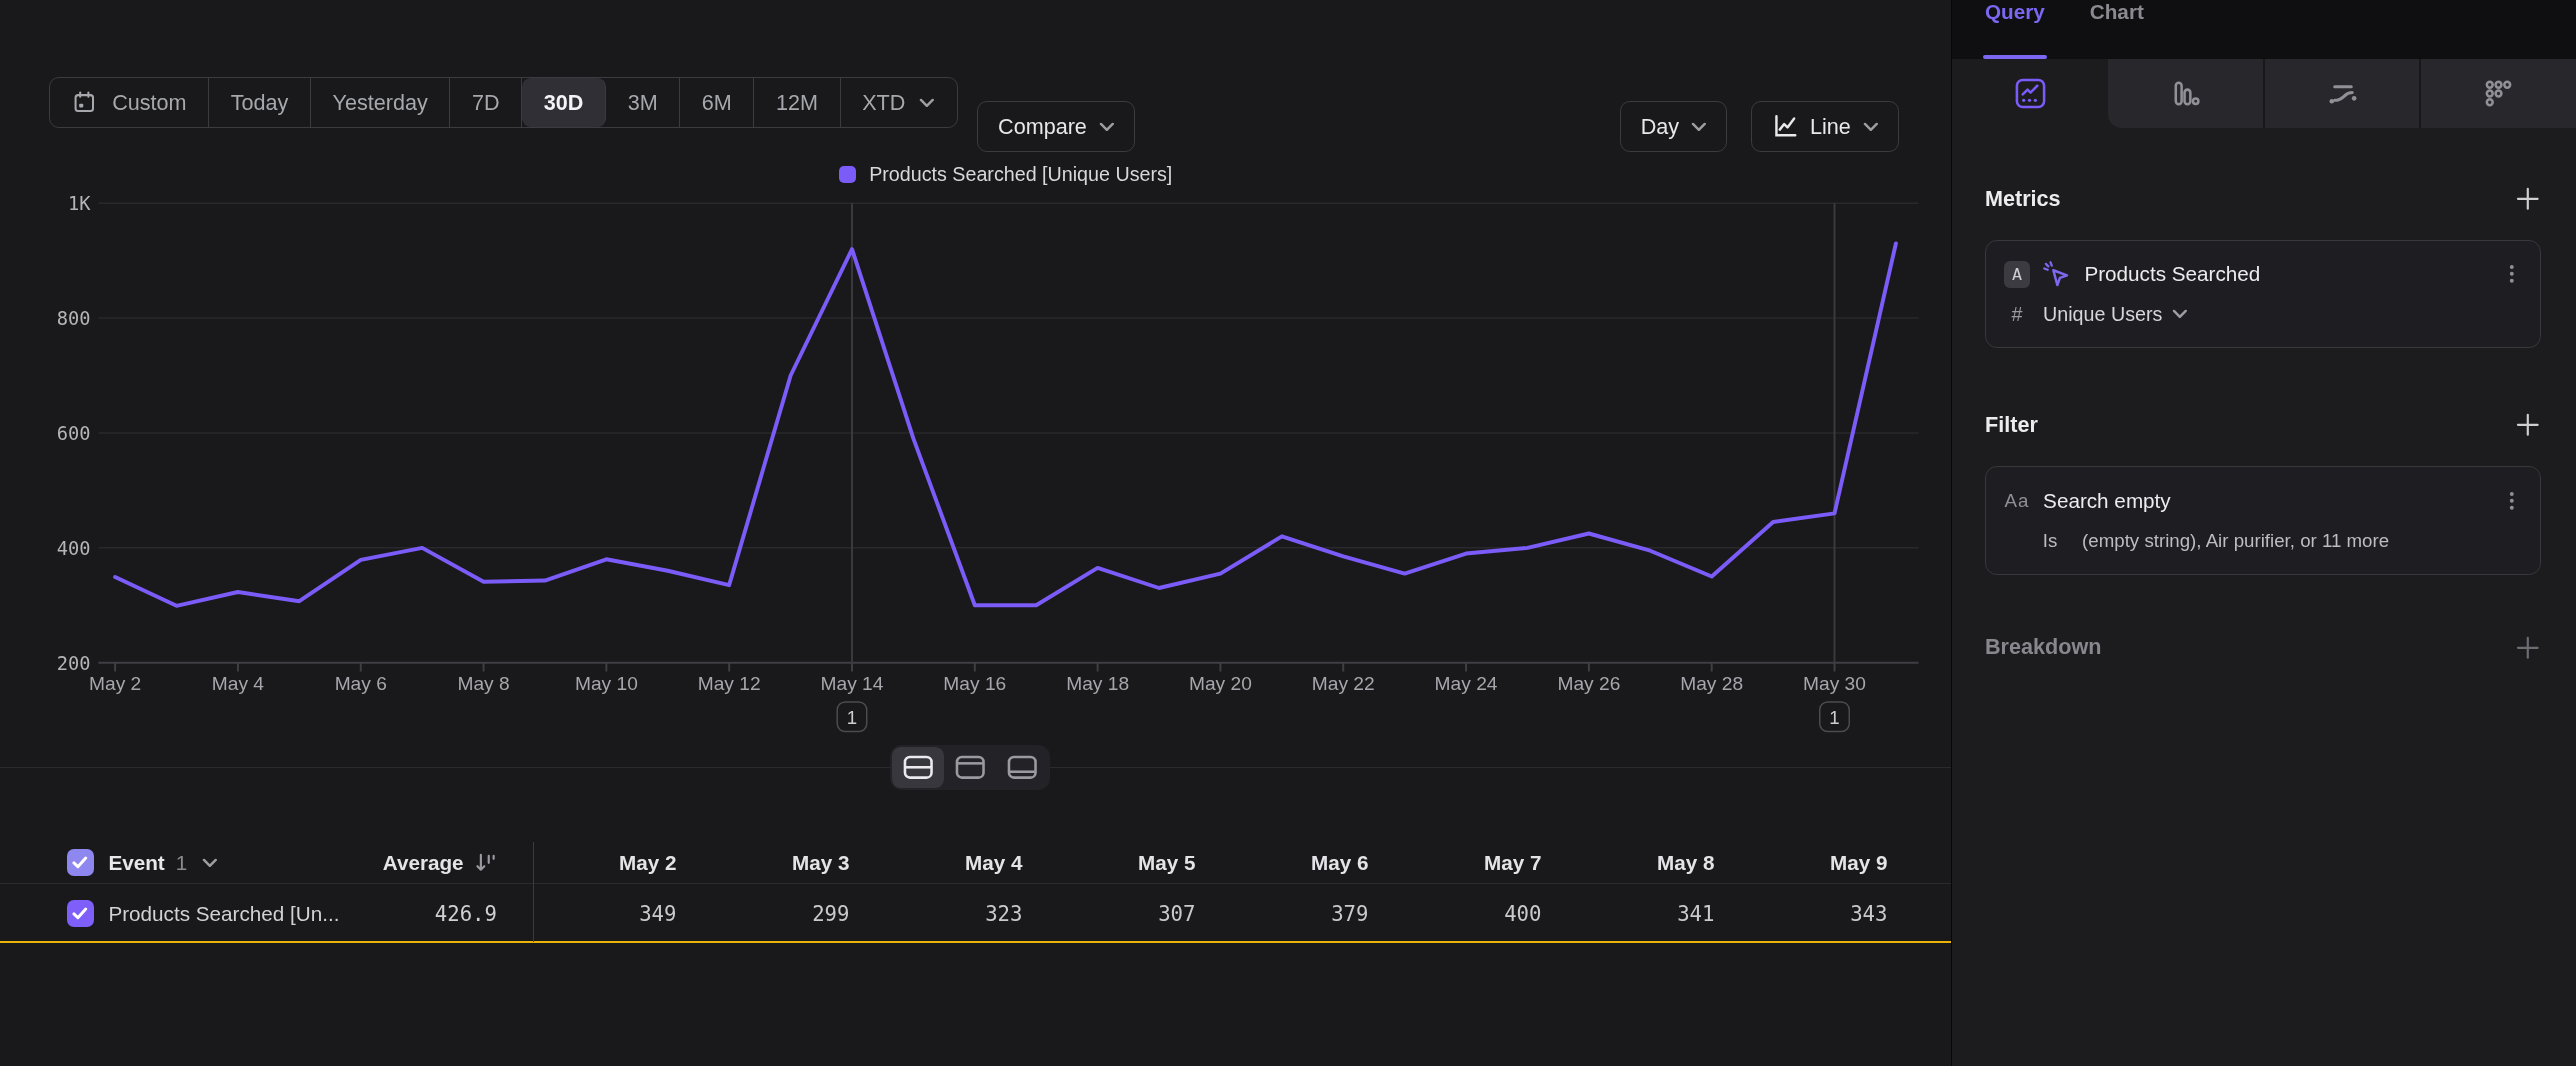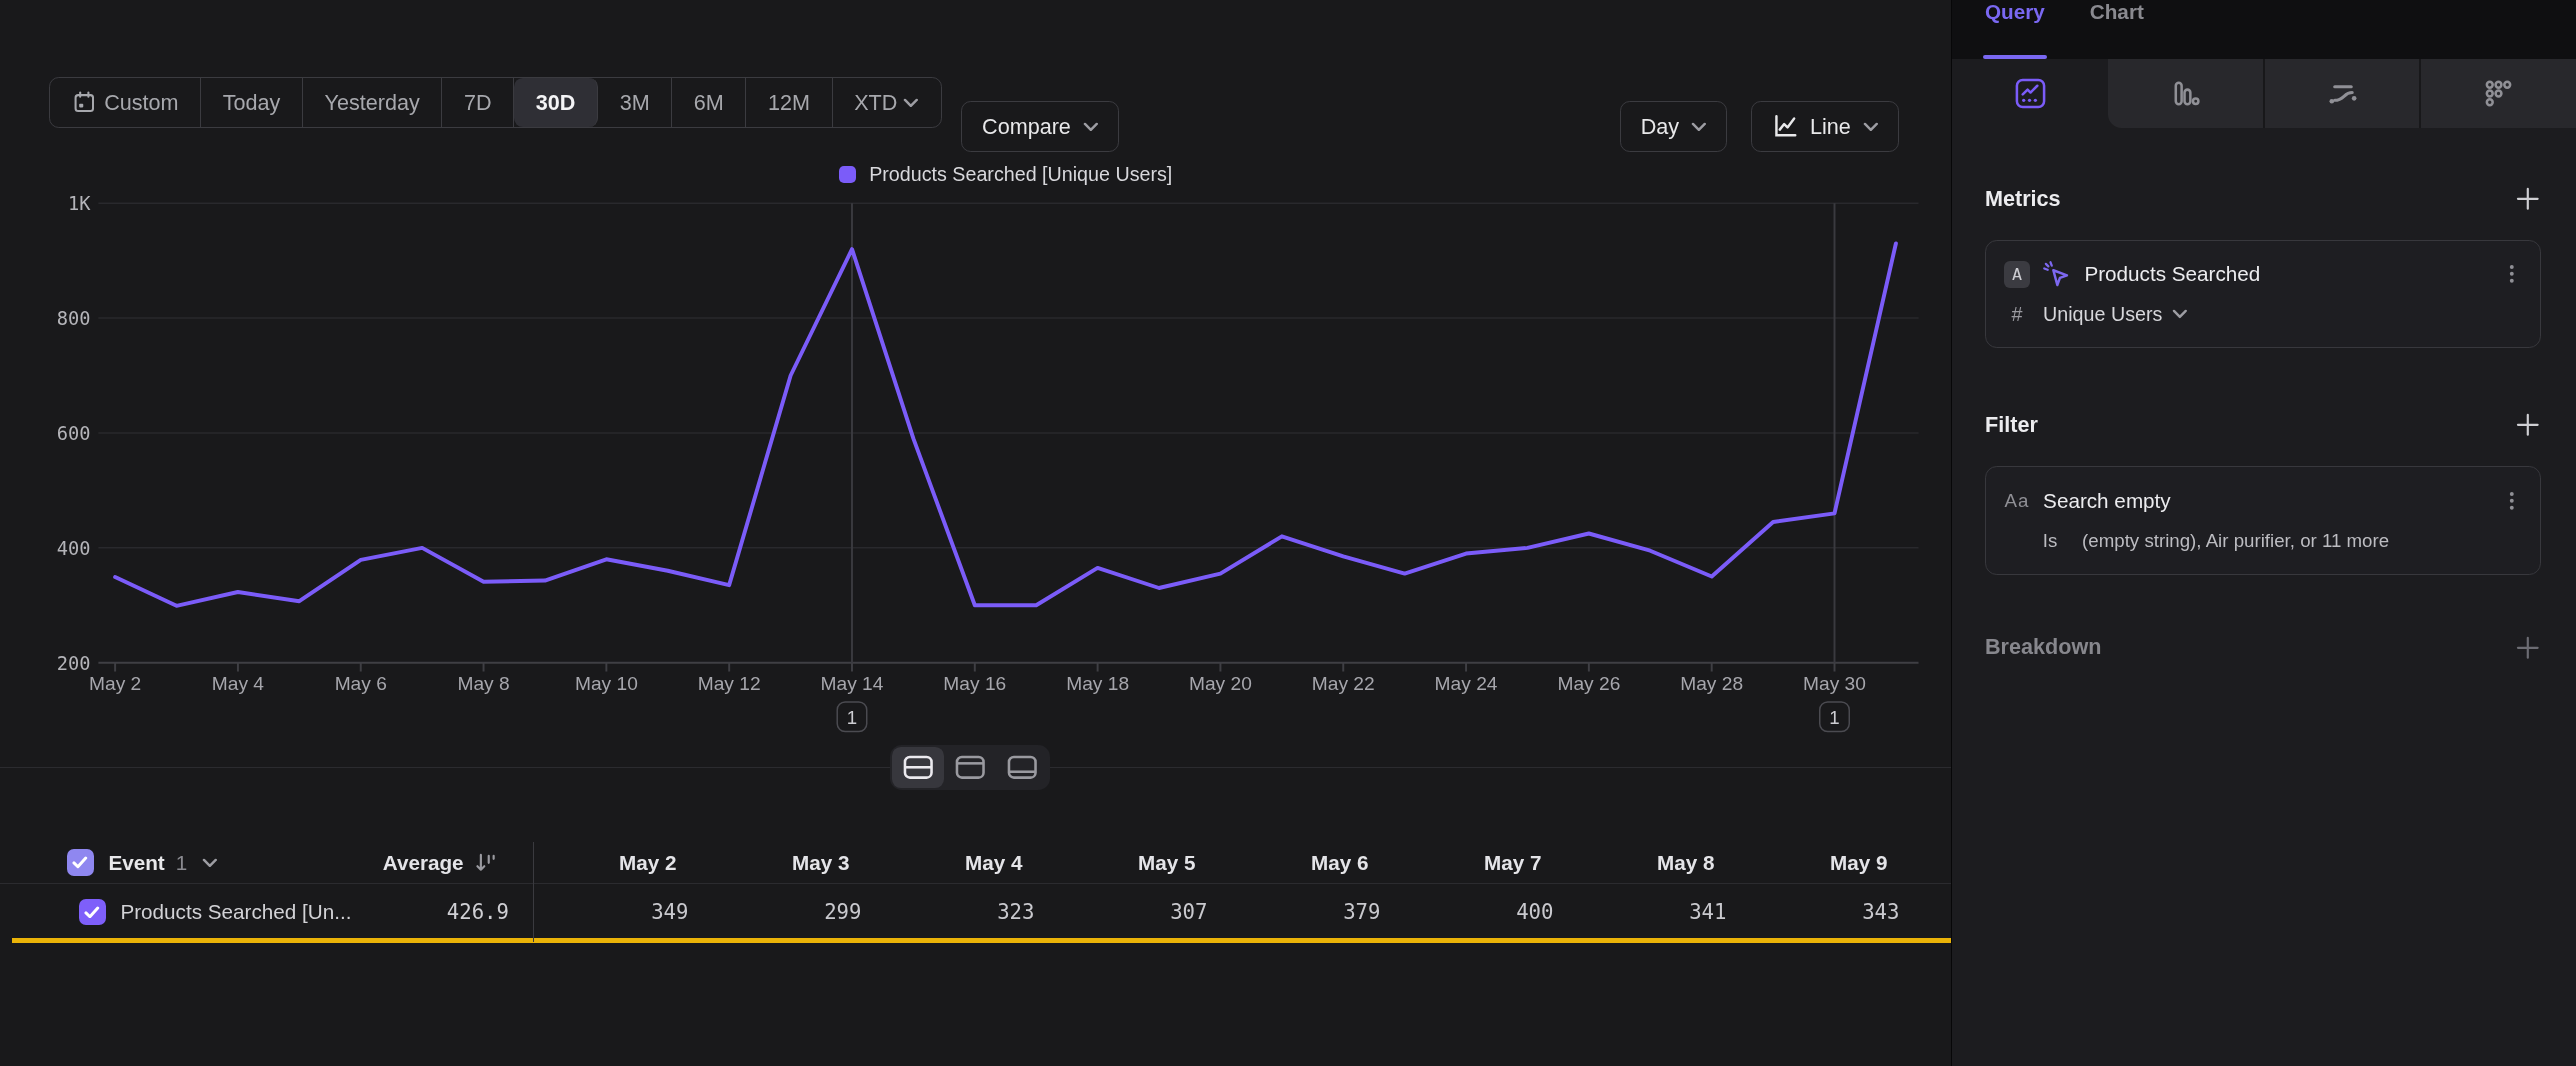--- a/index.html
+++ b/index.html
@@ -13,21 +13,21 @@
   .mono { font-family: "DejaVu Sans Mono", monospace; }
 
   
   .main { position: absolute; left: 0; top: 0; width: 1951px; height: 1067px; background: #19191b; }
 
   
   .toolbar { position: absolute; top: 77px; left: 49px; right: 52px; height: 51px; display: flex; align-items: center; }
   .toolbar-left { display: flex; align-items: center; gap: 19.7px; }
   .toolbar-right { margin-left: auto; display: flex; align-items: center; gap: 23.6px; }
   .seg-group { display: flex; height: 51px; border: 1px solid #3b3b40; border-radius: 9.8px; overflow: hidden; }
-  .seg-btn { display: flex; align-items: center; gap: 8px; padding: 0 21.6px; font-size: 21.6px; color: #a7a8ad; background: transparent; border: none; border-right: 1px solid #3b3b40; cursor: pointer; white-space: nowrap; }
+  .seg-btn { display: flex; align-items: center; gap: 16px; padding: 0 21.6px; font-size: 21.6px; color: #a7a8ad; background: transparent; border: none; border-right: 1px solid #3b3b40; cursor: pointer; white-space: nowrap; }
   .seg-btn:last-child { border-right: none; }
   .seg-btn.selected { background: #2f2f35; color: #f4f4f6; border-radius: 8.9px; font-weight: bold; }
   .btn { display: flex; align-items: center; gap: 11.8px; height: 51px; padding: 0 19.7px; font-size: 21.6px; color: #e8e8ea; background: transparent; border: 1px solid #3b3b40; border-radius: 9.8px; cursor: pointer; white-space: nowrap; margin-top: 48px; }
   .chev { width: 15.7px; height: 9.8px; }
   .chev polyline { fill: none; stroke: #9d9da3; stroke-width: 2.5; stroke-linecap: round; stroke-linejoin: round; }
 
   
   .legend { position: absolute; top: 163px; left: 115px; width: 1781px; display: flex; justify-content: center; align-items: center; gap: 12.8px; }
   .legend-swatch { width: 17.7px; height: 17.7px; border-radius: 4.9px; }
   .legend-label { font-size: 19.7px; color: #d8d8dc; }
@@ -39,21 +39,21 @@
   .layout-toggles { position: absolute; top: 745px; left: 890px; height: 45px; display: flex; align-items: center; padding: 0 2px; background: #232327; border-radius: 11.8px; z-index: 3; }
   .layout-btn { width: 52px; height: 41px; display: flex; align-items: center; justify-content: center; background: transparent; border: none; border-radius: 8.9px; cursor: pointer; }
   .layout-btn.active { background: #37373d; }
   .layout-btn svg rect, .layout-btn svg line { fill: none; stroke: #9a9aa0; stroke-width: 2.6; }
   .layout-btn.active svg rect, .layout-btn.active svg line { stroke: #eceaef; }
 
   .main-divider { position: absolute; top: 767px; left: 0; width: 1951px; height: 1px; background: #2b2b2f; }
 
   
   .tbl-header { position: absolute; top: 842px; left: 0; width: 1951px; height: 42px; display: flex; align-items: center; border-bottom: 1px solid #2b2b2f; }
-  .tbl-row { position: absolute; top: 886px; left: 12px; width: 1951px; height: 57px; display: flex; align-items: center; border-bottom: 5px solid #eab308; }
+  .tbl-row { position: absolute; top: 886px; left: 0; width: 1951px; height: 57px; display: flex; align-items: center; border-bottom: 2px solid #eab308; }
   .tbl-vline { position: absolute; top: 842px; left: 533px; width: 1px; height: 100px; background: #3a3a3f; }
   .cell-left { position: absolute; left: 67px; display: flex; align-items: center; gap: 14.8px; }
   .checkbox { width: 26.6px; height: 26.6px; border-radius: 6.9px; display: flex; align-items: center; justify-content: center; cursor: pointer; }
   .checkbox svg { width: 15.7px; height: 12.8px; }
   .checkbox polyline { fill: none; stroke: #ffffff; stroke-width: 3; stroke-linecap: round; stroke-linejoin: round; }
   .event-label { font-size: 20.7px; font-weight: bold; color: #e8e8ea; }
   .event-count { font-size: 20.7px; color: #8a8a90; margin-left: -3.9px; }
   .row-name { font-size: 20.7px; color: #d2d2d6; }
   .cell-avg { position: absolute; left: 295px; width: 202px; display: flex; justify-content: flex-end; align-items: center; gap: 9.8px; }
   .avg-label { font-size: 20.7px; font-weight: bold; color: #e4e4e8; }

